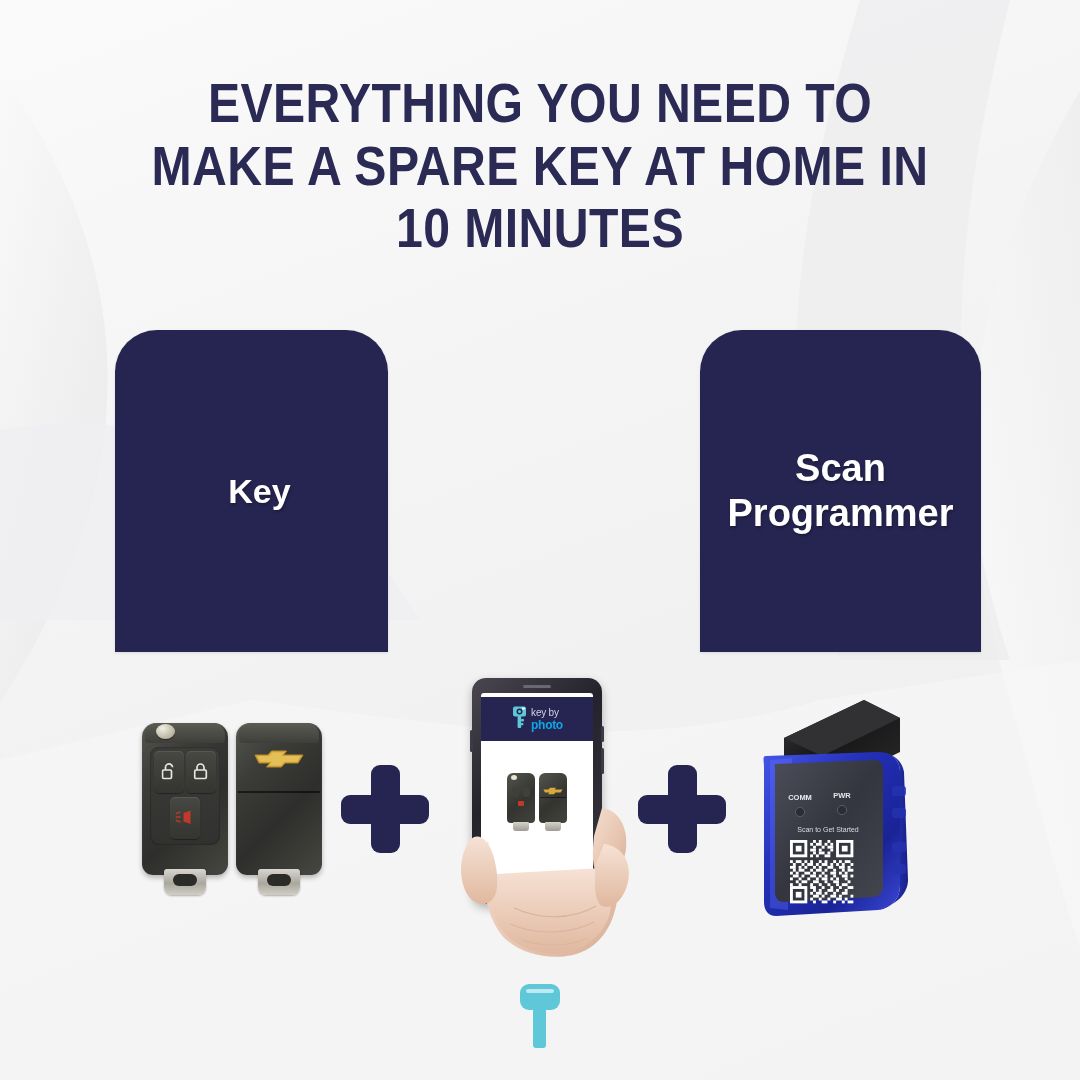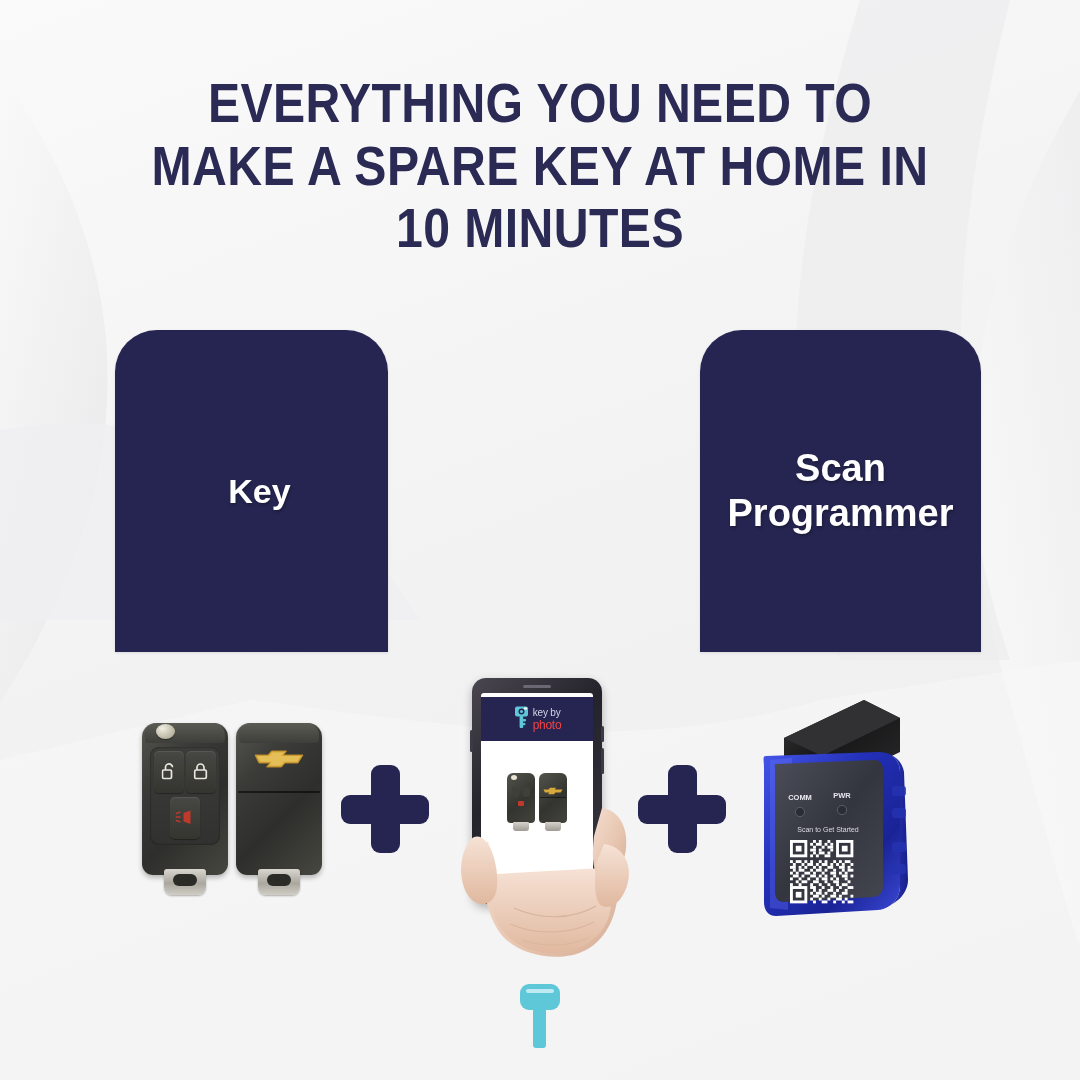--- a/index.html
+++ b/index.html
@@ -152,21 +152,21 @@
   .phone-btn.b2 { top:70px; height:26px; }
   .phone-btn-l { position:absolute; left:-2px; top:52px; width:3px; height:22px; background:#3c3a44; border-radius:2px; }
 
   .app-banner {
     position:absolute; left:0; top:4px; width:112px; height:44px;
     background:#262551;
     display:flex; align-items:center; justify-content:center; gap:3px;
   }
   .app-logo-text { line-height:1; text-align:left; }
   .app-logo-text .l1 { font-size:10px; color:#cfd3e8; font-weight:500; letter-spacing:-.2px; display:block; }
-  .app-logo-text .l2 { font-size:12px; color:#ef4444; font-weight:400; letter-spacing:-.3px; display:block; margin-top:1px; }
+  .app-logo-text .l2 { font-size:12px; color:#0ea5e9; font-weight:700; letter-spacing:-.3px; display:block; margin-top:1px; }
 
   .app-fobs { position:absolute; left:50%; top:78px; transform:translateX(-50%); display:flex; gap:4px; }
   .mini-fob { width:28px; height:60px; position:relative; }
   .mini-body {
     position:absolute; left:0; top:2px; width:28px; height:50px;
     background:linear-gradient(140deg,#53544c,#33342f 55%,#43443d);
     border-radius:6px 6px 4px 4px;
   }
   .mini-blade {
     position:absolute; left:6px; bottom:0; width:16px; height:9px;

